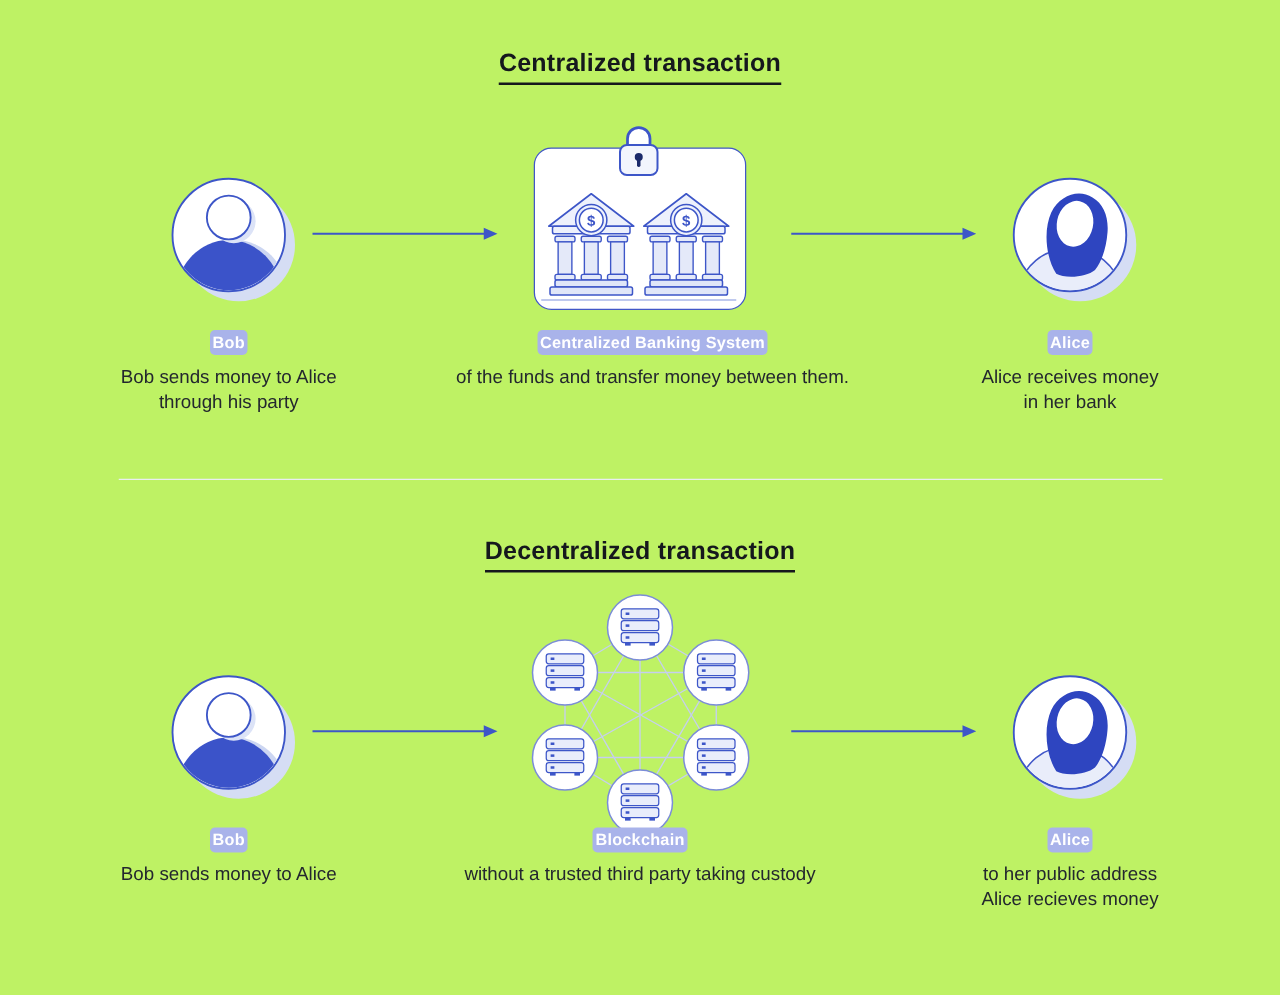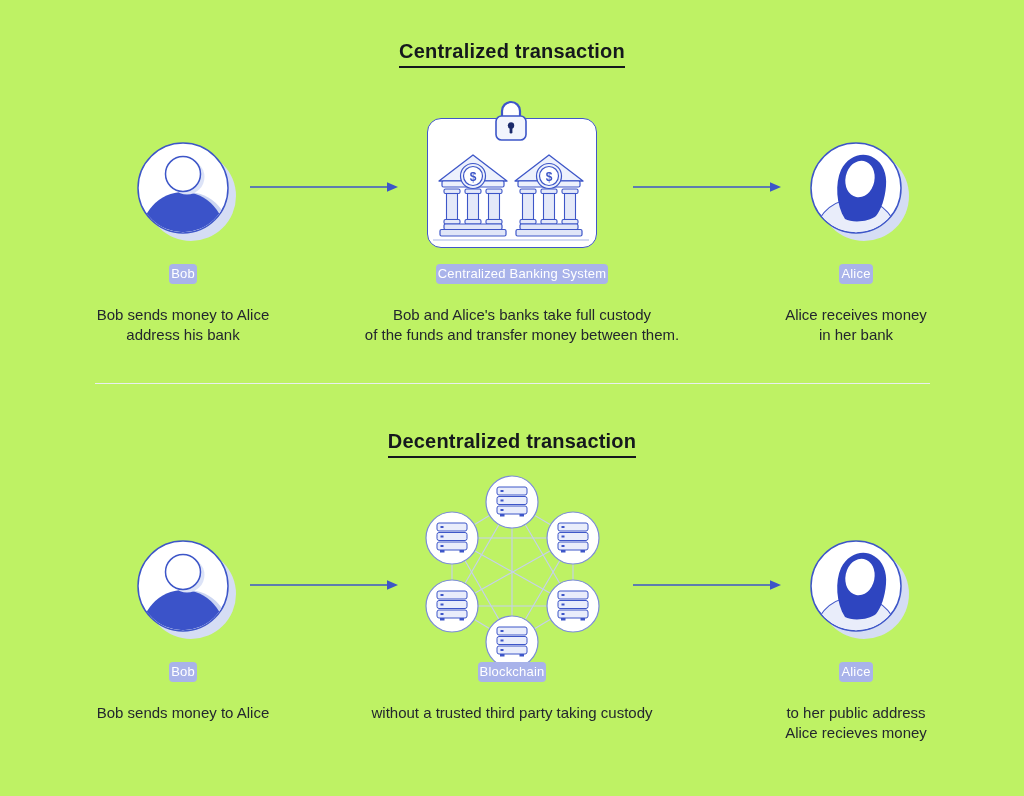--- a/index.html
+++ b/index.html
@@ -9,24 +9,24 @@
   }
   .abs{position:absolute;}
   .title{
     width:1024px;text-align:center;font-size:20px;font-weight:800;color:#15181d;
     letter-spacing:.2px;
   }
   .title span{display:inline-block;border-bottom:2.5px solid #15181d;padding-bottom:3px;}
   .label-block{width:250px;text-align:center;}
   .label-block.mid{width:370px;}
   .badge{
-    display:inline-block;background:#a9b3ea;color:#ffffff;font-weight:normal;
+    display:inline-block;background:#a9b3ea;color:#ffffff;font-weight:bold;
     font-size:13px;padding:2px 2px 3px;border-radius:4px;letter-spacing:.2px;
   }
-  .caption{margin-top:21px;font-size:15px;line-height:20px;color:#23272e;}
+  .caption{margin-top:8px;font-size:15px;line-height:20px;color:#23272e;}
   .bankbox{
     width:170px;height:130px;border:1.6px solid #4157c8;border-radius:14px;
     background:#ffffff;box-sizing:border-box;
   }
   .divider{width:835px;height:1px;background:#e9eef1;}
   svg{display:block;}
 </style>
 </head>
 <body>
 
@@ -133,28 +133,27 @@
     </svg>
 
   <svg class="abs" style="left:807px;top:139px;" width="104" height="104">
       <use href="#sym-alice"></use>
     </svg>
 
   <div class="abs label-block" style="left:58px;top:264px;">
     <span class="badge">Bob</span>
     <div class="caption">
       <div>Bob sends money to Alice</div>
-      <div>address his bank</div>
+      <div>through his party</div>
     </div>
   </div>
 
   <div class="abs label-block mid" style="left:337px;top:264px;">
     <span class="badge">Centralized Banking System</span>
     <div class="caption">
-      <div>Bob and Alice's banks take full custody</div>
       <div>of the funds and transfer money between them.</div>
     </div>
   </div>
 
   <div class="abs label-block" style="left:731px;top:264px;">
     <span class="badge">Alice</span>
     <div class="caption">
       <div>Alice receives money</div>
       <div>in her bank</div>
     </div>

